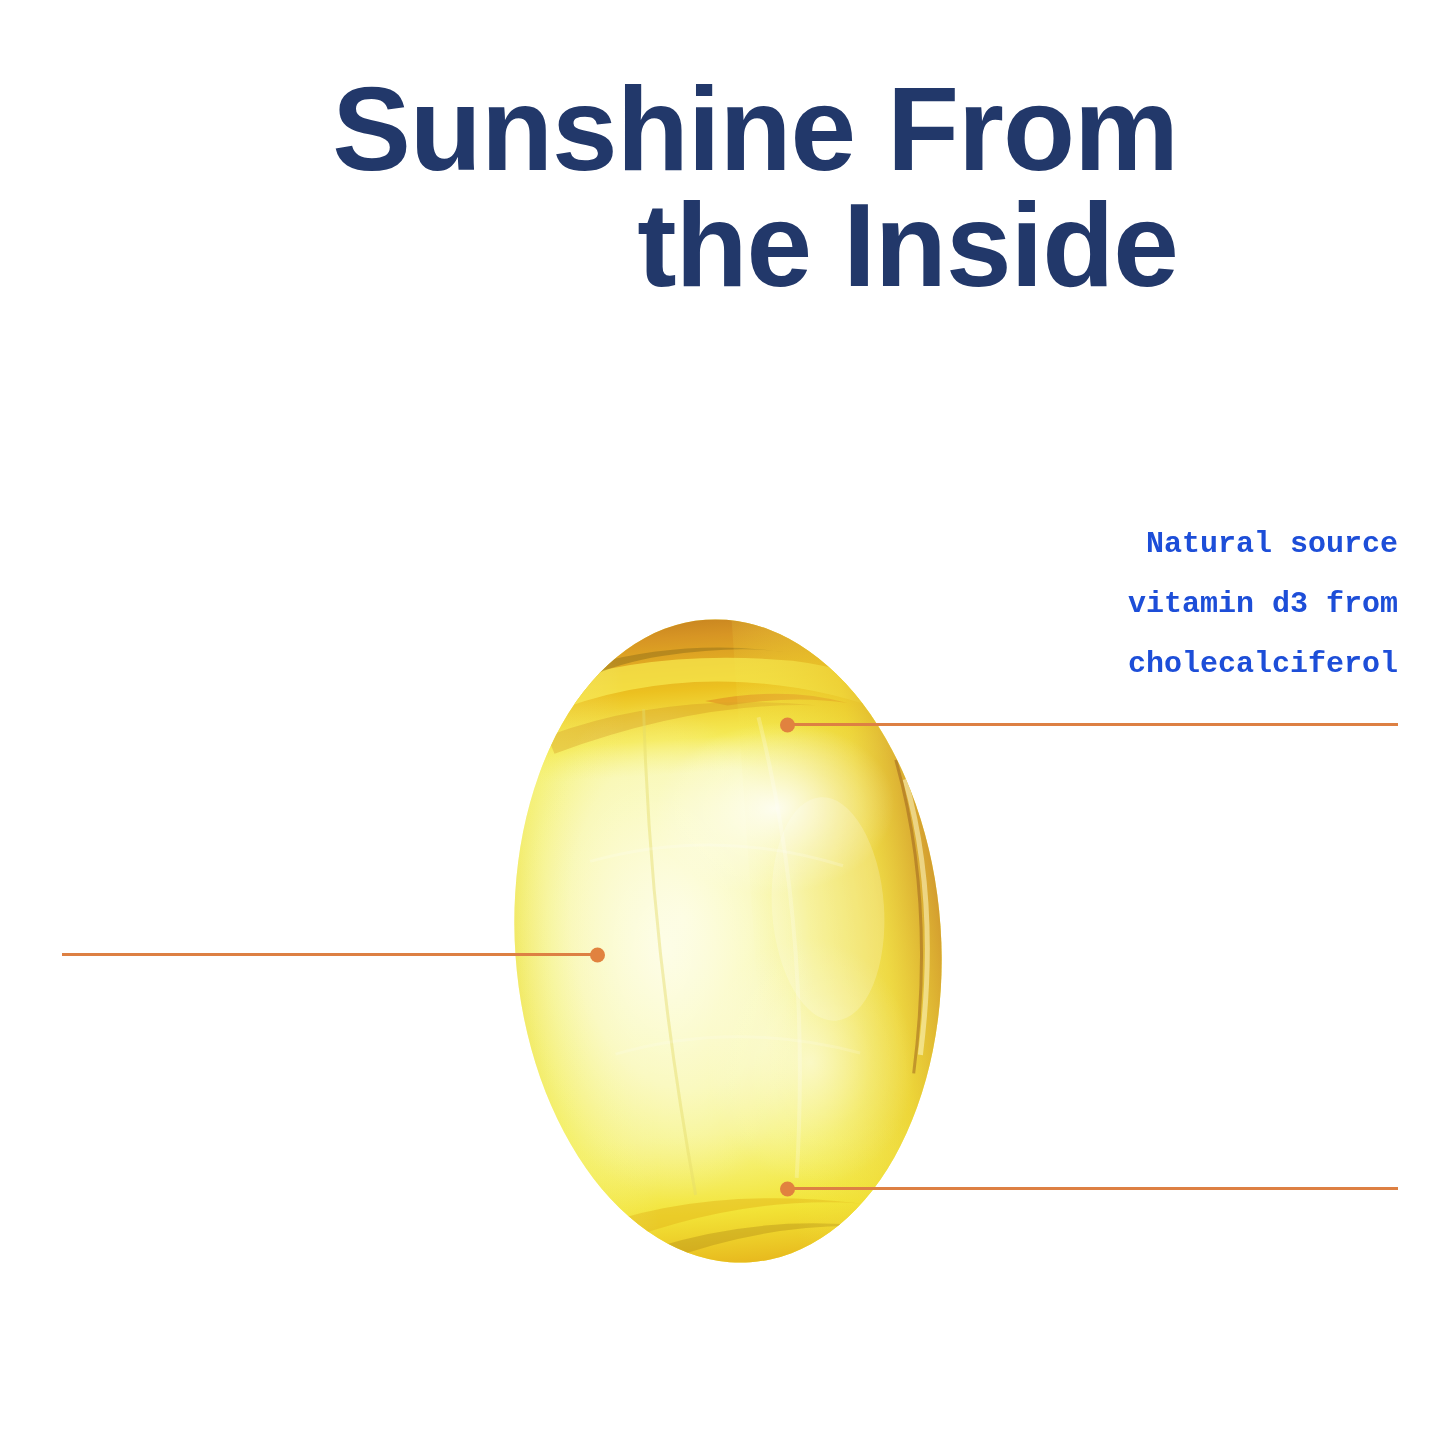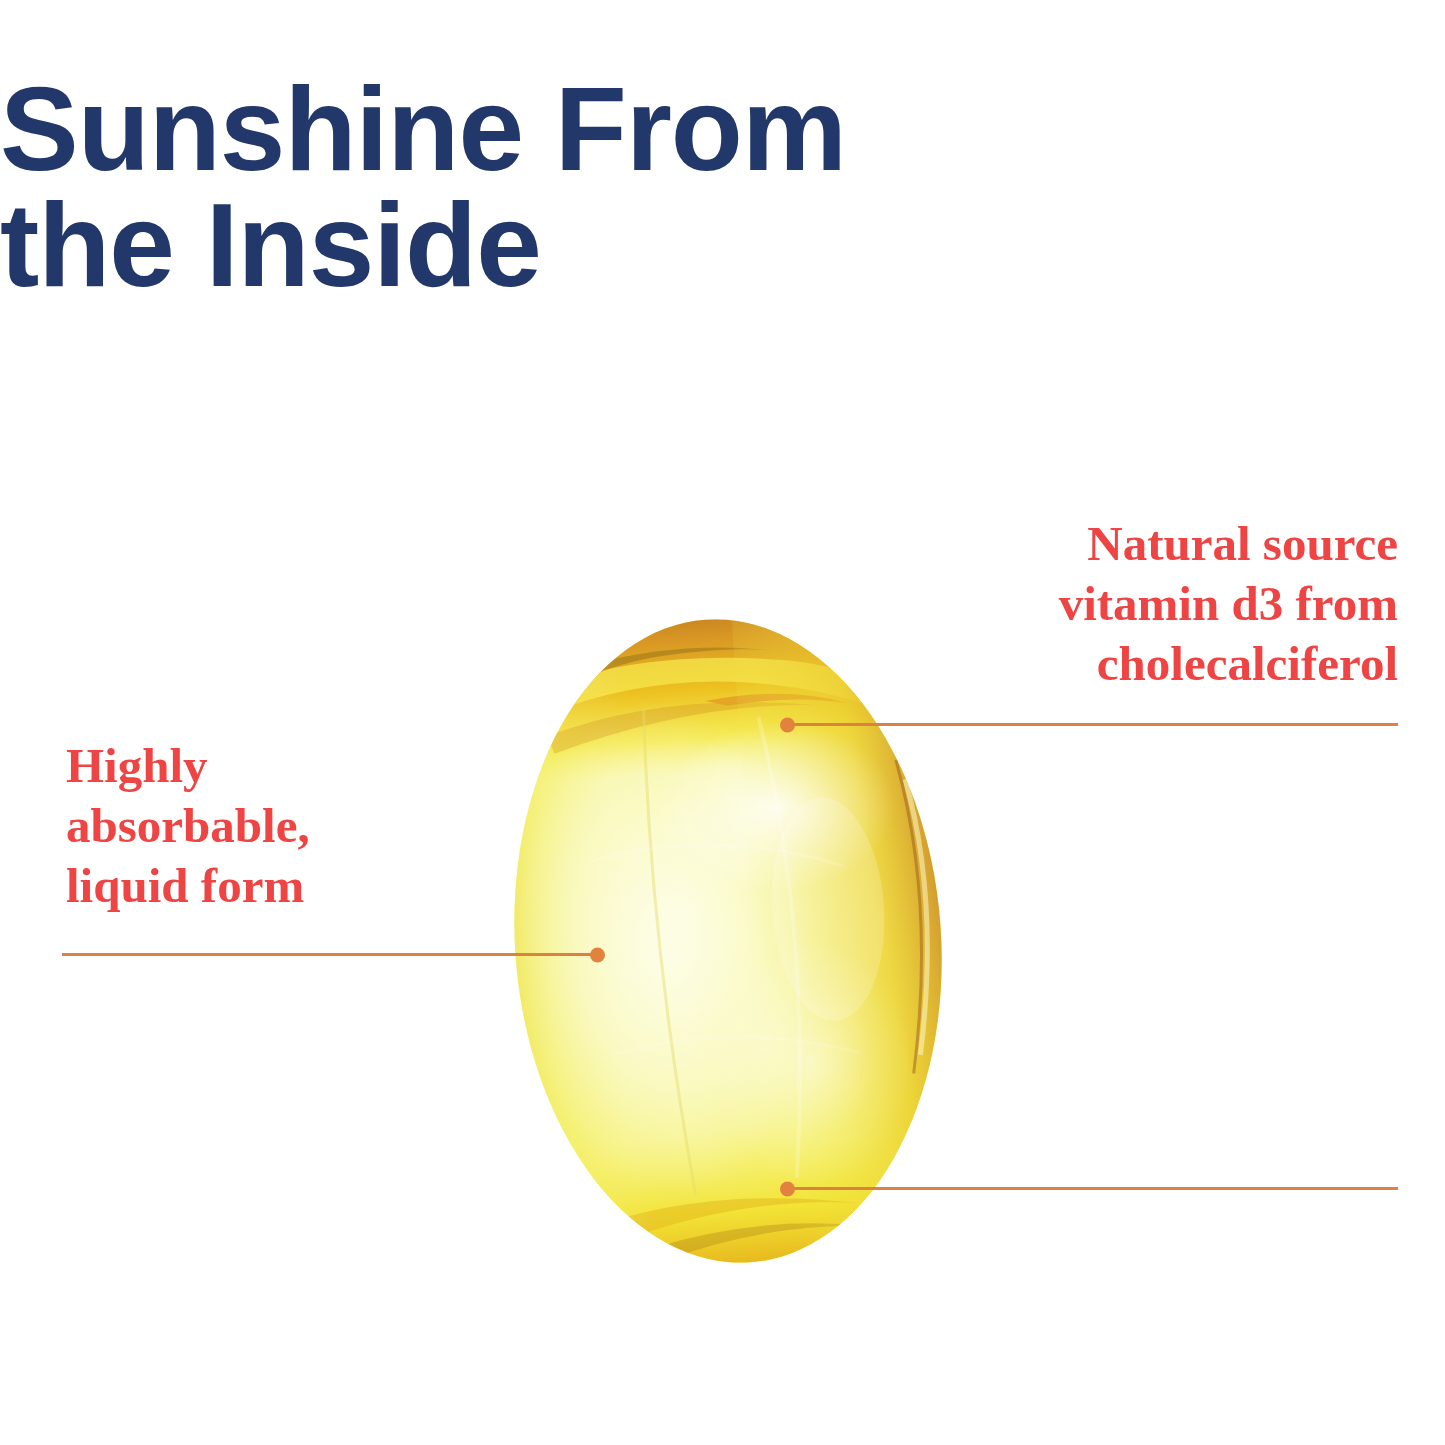--- a/index.html
+++ b/index.html
@@ -19,21 +19,21 @@
     background: #ffffff;
     overflow: hidden;
   }
 
   
   .headline {
     position: absolute;
     left: 0;
     top: 72px;
     width: 1178px;
-    text-align: left;
+    text-align: right;
     color: #22386a;
     font-family: "Liberation Sans", sans-serif;
     font-weight: bold;
     font-size: 118px;
     line-height: 0.98;
     letter-spacing: -1px;
     white-space: pre-line;
   }
 
   
@@ -46,24 +46,24 @@
   }
   .capsule {
     position: absolute;
     inset: 0;
     transform: rotate(-4deg);
   }
 
   
   .callout {
     position: absolute;
-    color: #ef4444;
-    font-family: Liberation Serif, serif;
+    color: #1d4ed8;
+    font-family: Liberation Mono, monospace;
     font-weight: bold;
-    font-size: 49px;
+    font-size: 30px;
     line-height: 60px;
     white-space: pre-line;
   }
   .callout.c-left  { left: 66px;  top: 736px;  width: 420px; text-align: left; }
   .callout.c-right-top { right: 47px; top: 514px; width: 470px; text-align: right; }
   .callout.c-right-bot { right: 47px; top: 976px; width: 430px; text-align: right; }
 
   
   .leader {
     position: absolute;
@@ -208,18 +208,15 @@
   </div>
 
   <div class="leader" id="leader-small-easy">
     <span class="dot at-left"></span>
   </div>
 
   <div class="callout c-right-top">Natural source
 vitamin d3 from
 cholecalciferol</div>
 
-  <div class="callout c-left">Highly
-absorbable,
-liquid form</div>
 
 
 </div>
 
 </body></html>

